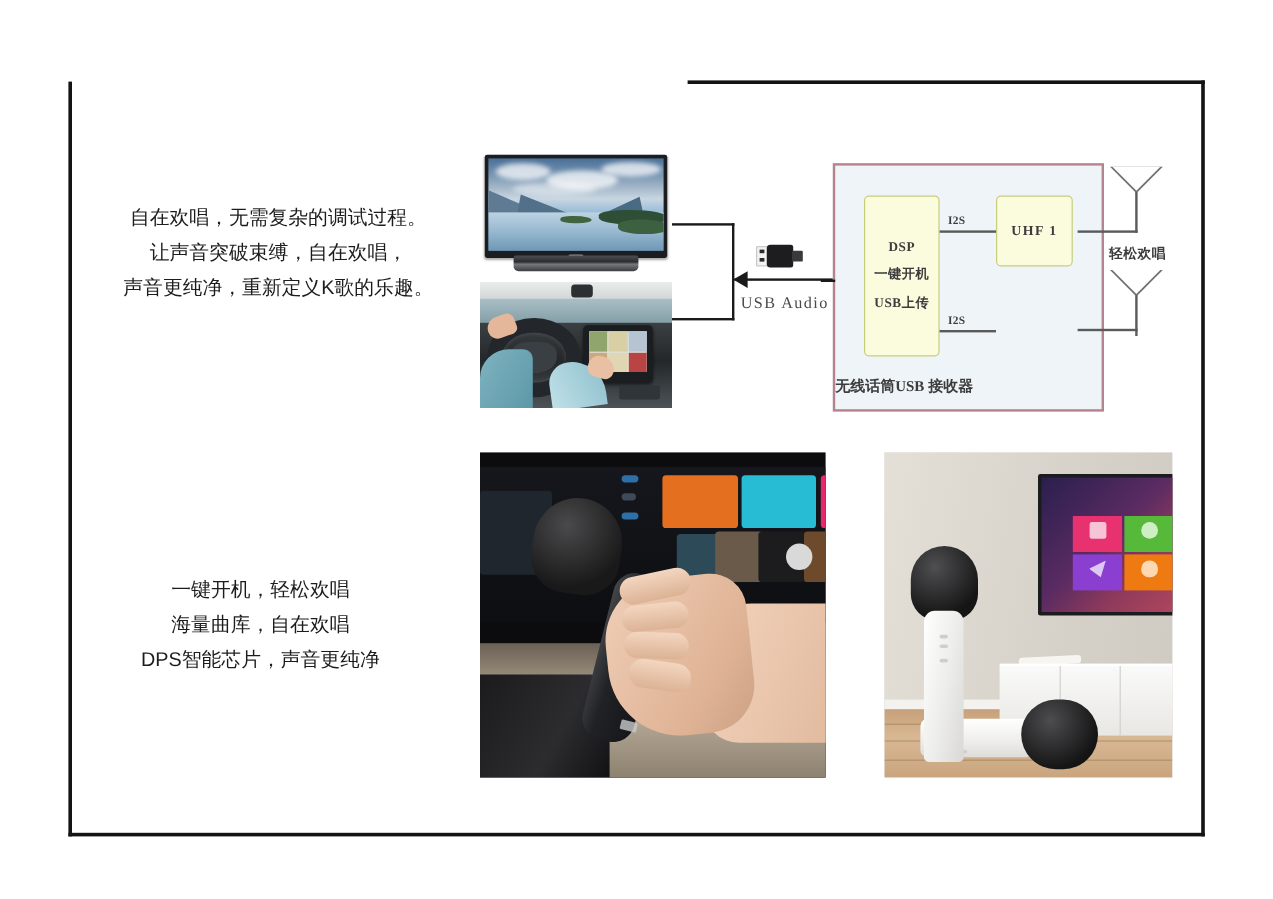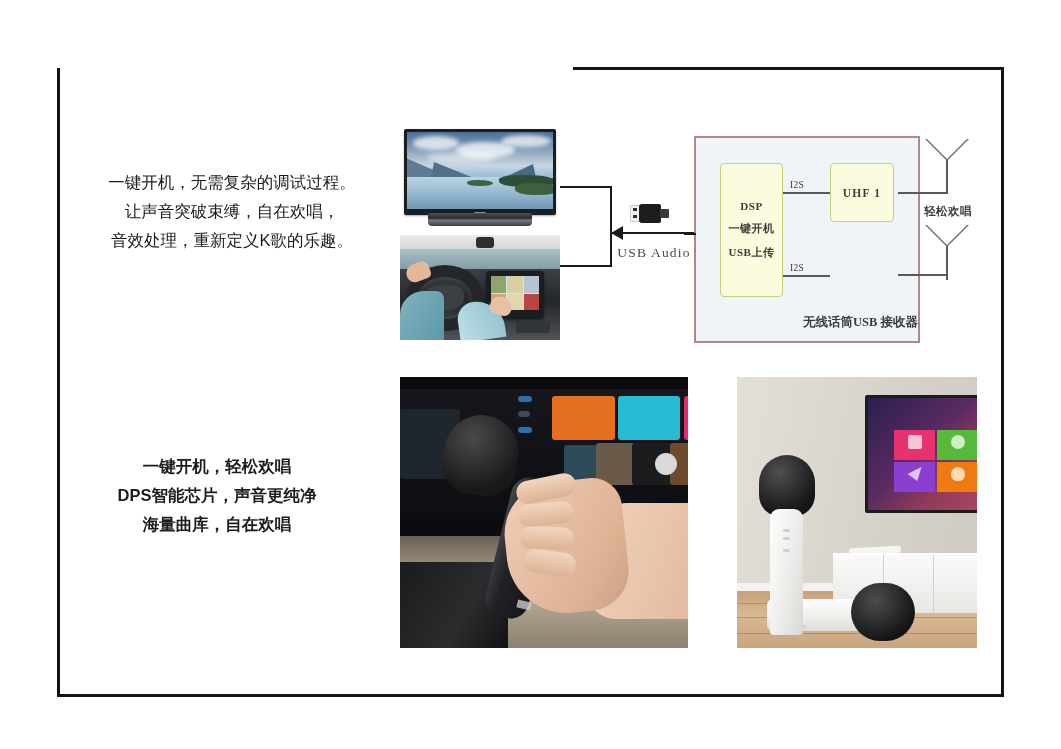--- a/index.html
+++ b/index.html
@@ -30,21 +30,21 @@
   .body-text {
     position: absolute;
     text-align: center;
     color: #1c1c1c;
     font-size: 16.5px;
     line-height: 29px;
     font-family: "Liberation Sans", sans-serif;
     white-space: nowrap;
   }
   #intro-text { left: 72px; top: 168px; width: 320px; }
-  #feature-text { left: 72px; top: 452px; width: 290px; font-weight: bold; }
+  #feature-text { left: 72px; top: 478px; width: 290px; }
 
   
   .photo { position: absolute; overflow: hidden; background: #fff; }
 
   
   #photo-tv { left: 400px; top: 127px; width: 160px; height: 104px; }
   .tv-outer {
     position: absolute; left: 4px; top: 2px; width: 152px; height: 86px;
     background: #1b1d20; border-radius: 2px;
     box-shadow: 0 1px 2px rgba(0,0,0,.35);
@@ -300,29 +300,29 @@
   #blk-dsp { left: 24px; top: 25px; width: 63px; height: 134px; gap: 9px; }
   #blk-dsp .l { font-size: 11px; font-weight: bold; letter-spacing: .5px; }
   #blk-uhf1 { left: 134px; top: 25px; width: 64px; height: 59px; }
   #blk-uhf2 { left: 134px; top: 108px; width: 64px; height: 59px; }
   #blk-uhf1 .l, #blk-uhf2 .l { font-size: 11.5px; font-weight: bold; letter-spacing: 1.2px; }
 
   .dline { position: absolute; background: #5a5a5a; }
   #d-i2s1 { left: 87px; top: 54px; width: 47px; height: 1.6px; }
   #d-i2s2 { left: 87px; top: 137px; width: 47px; height: 1.6px; }
   .i2s-lbl {
-    position: absolute; font-size: 9.5px; font-weight: normal; color: #3c3c3c;
+    position: absolute; font-size: 9.5px; font-weight: bold; color: #3c3c3c;
     font-family: "Liberation Serif", serif; letter-spacing: .3px;
   }
   #i2s-lbl1 { left: 94px; top: 42px; }
   #i2s-lbl2 { left: 94px; top: 125px; }
   #d-left-in { left: -12px; top: 95px; width: 12px; height: 1.6px; background: #1a1a1a; }
 
   #diagram-caption {
-    position: absolute; left: 0; right: 0; bottom: 10px; text-align: right;
+    position: absolute; left: 0; right: 0; bottom: 10px; text-align: left;
     font-size: 12.5px; font-weight: bold; color: #3c3c3c;
     font-family: "Liberation Serif", serif;
   }
 
   
   .ant { position: absolute; }
   .ant-tri {
     position: absolute; left: 0; top: 0; width: 0; height: 0;
     border-left: 22px solid transparent; border-right: 22px solid transparent;
     border-top: 22px solid #6f6f6f;
@@ -351,29 +351,29 @@
 
 <div id="page">
 
 
   <div class="frame-line" id="frame-top"></div>
   <div class="frame-line" id="frame-right"></div>
   <div class="frame-line" id="frame-bottom"></div>
   <div class="frame-line" id="frame-left"></div>
 
   <div class="body-text" id="intro-text">
-    <div>一键开机，无需复杂的调试过程。</div>
+    <div>自在欢唱，无需复杂的调试过程。</div>
     <div>让声音突破束缚，自在欢唱，</div>
-    <div>音效处理，重新定义K歌的乐趣。</div>
+    <div>声音更纯净，重新定义K歌的乐趣。</div>
   </div>
 
   <div class="body-text" id="feature-text">
     <div>一键开机，轻松欢唱</div>
+    <div>海量曲库，自在欢唱</div>
     <div>DPS智能芯片，声音更纯净</div>
-    <div>海量曲库，自在欢唱</div>
   </div>
 
   <div class="photo" id="photo-tv">
     <div class="tv-outer">
       <div class="tv-screen">
         <div class="tv-cloud" style="left:6px;  top:4px;  width:46px; height:14px;"></div>
         <div class="tv-cloud" style="left:48px; top:10px; width:60px; height:16px;"></div>
         <div class="tv-cloud" style="left:94px; top:3px;  width:50px; height:12px;"></div>
         <div class="tv-cloud" style="left:20px; top:20px; width:70px; height:11px; opacity:.6"></div>
         <div class="tv-mtn" style="left:-4px; border-right-width:46px; border-bottom:20px solid #5f7b93; bottom:40%;"></div>

